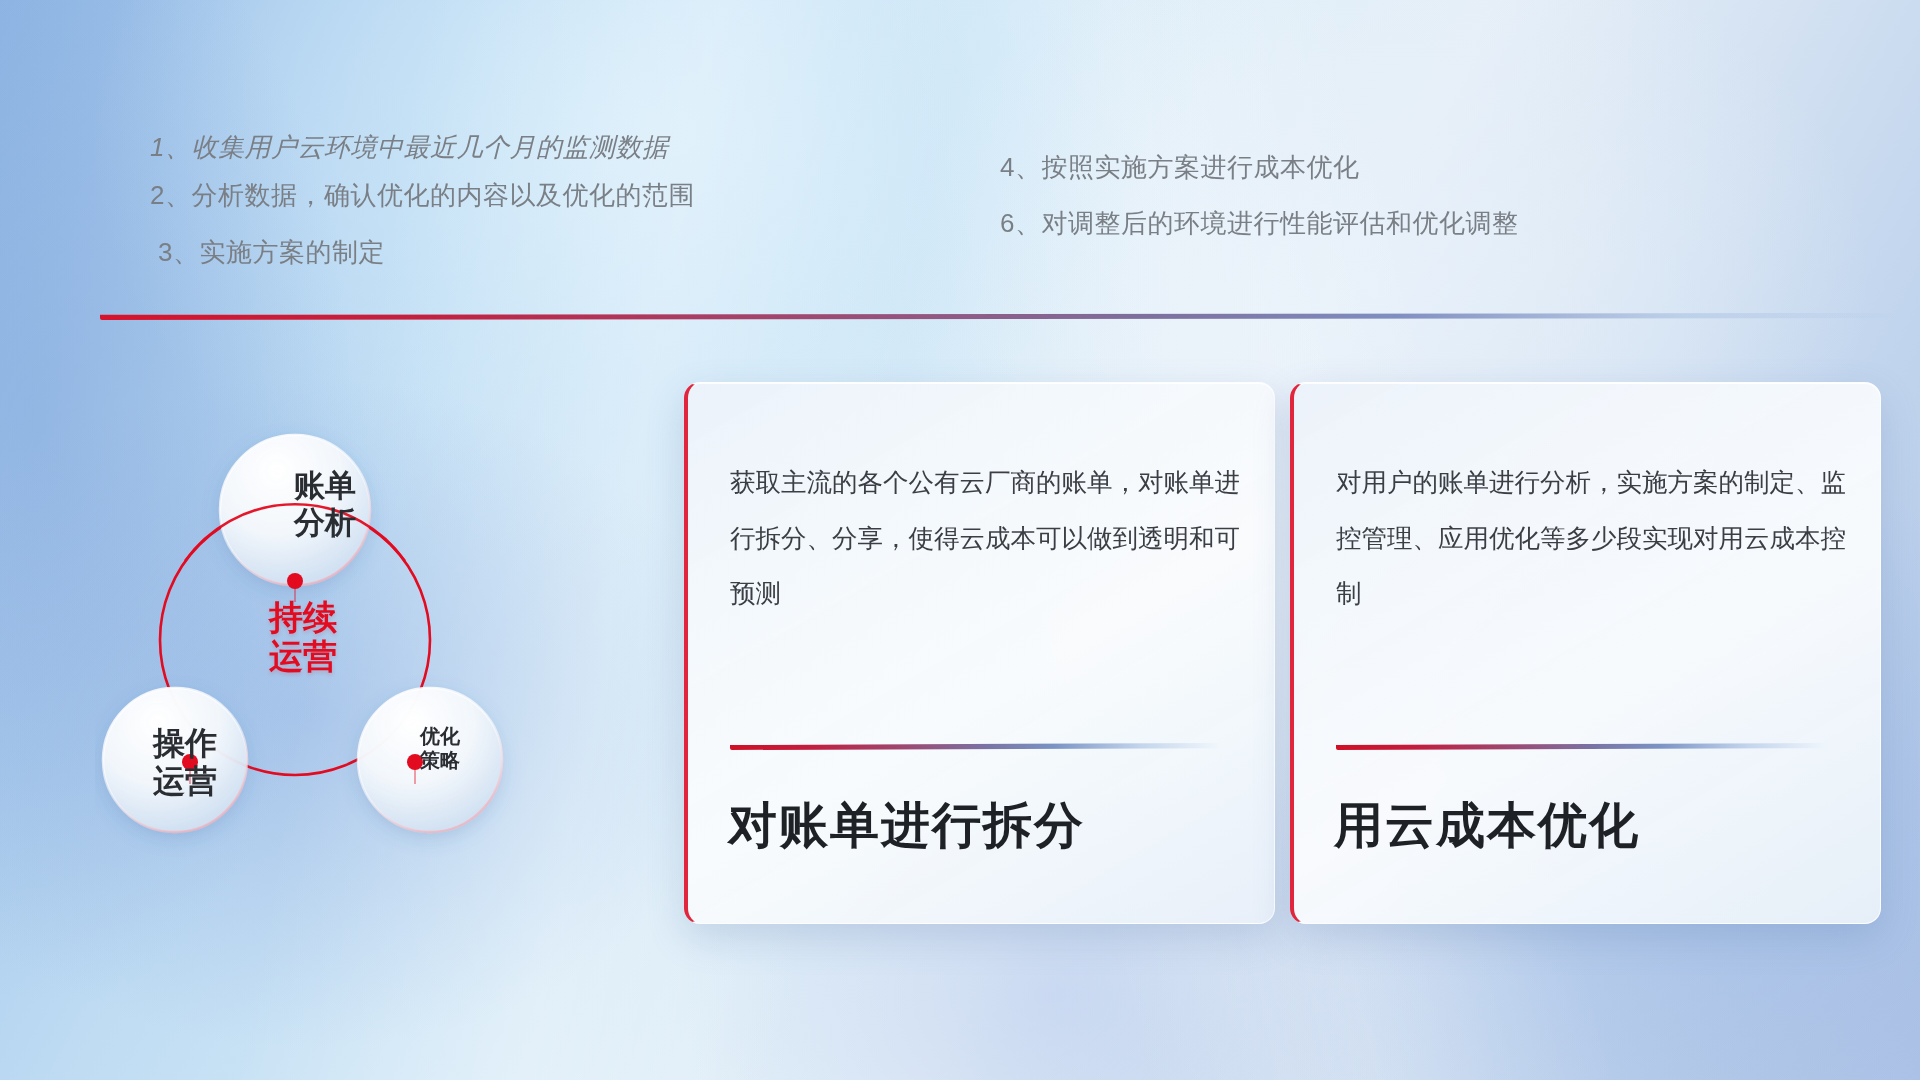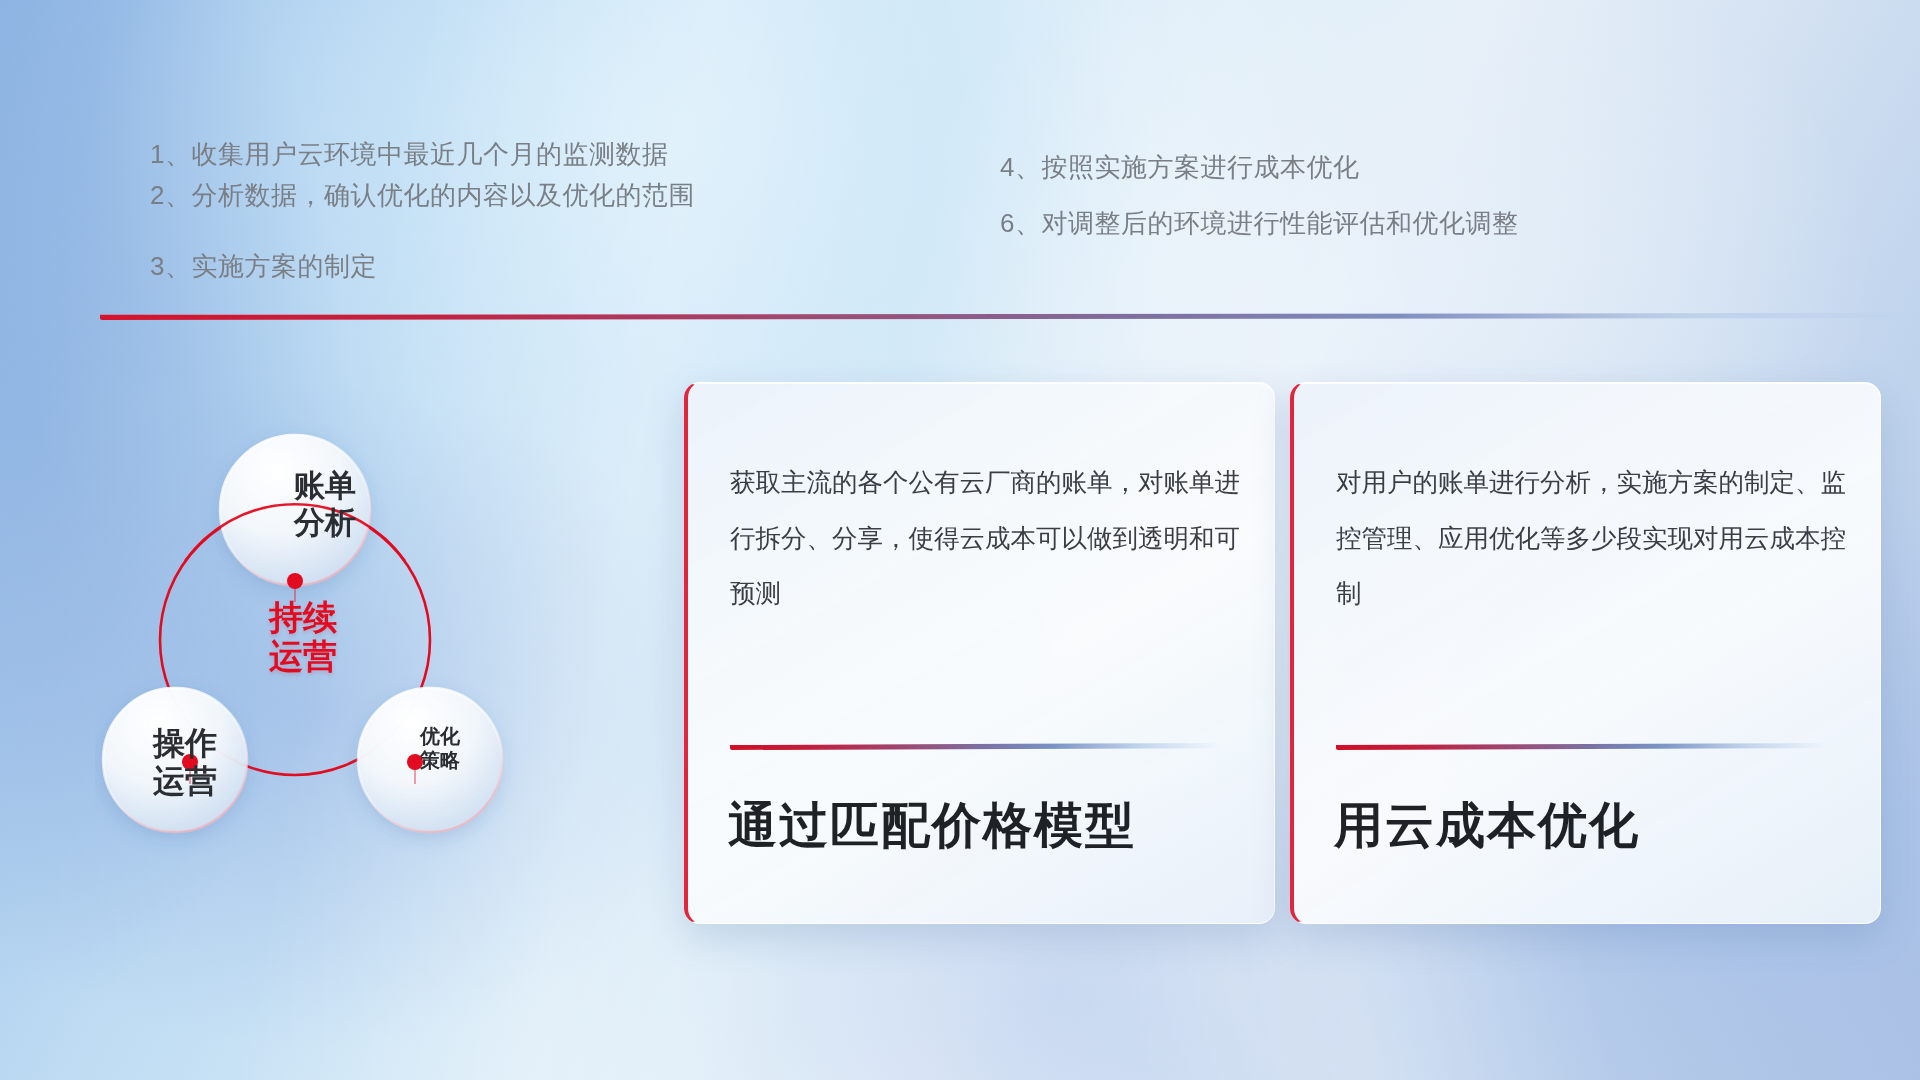--- a/index.html
+++ b/index.html
@@ -46,21 +46,21 @@
   #steps{position:absolute;left:0;top:0;width:1920px;height:260px;}
   .stepItem{
     position:absolute;
     color:#7a7f86;
     font-size:26px;
     letter-spacing:.5px;
     white-space:nowrap;
   }
   .colA{left:150px;}
   .colB{left:1000px;}
-  .r1{top:137px;} .r2{top:178px;} .r3{top:249px;}
+  .r1{top:130px;font-style:italic;} .r2{top:178px;} .r3{top:235px;margin-left:8px;}
   .b1{top:150px;} .b2{top:206px;}
 
   
   #rule{
     position:absolute;left:100px;top:313px;width:1800px;height:7px;
     background:linear-gradient(90deg,#d7132c 0%,#c5203f 18%,#9e4a73 40%,#7d6f9e 58%,#7f8ec0 72%,rgba(140,170,215,.35) 88%,rgba(160,185,222,0) 100%);
     clip-path:polygon(0 26%,100% 0,100% 72%,0 100%);
     border-radius:2px;
   }
 
@@ -187,20 +187,20 @@
 运营</div>
   <div class="vLabel" id="lblOpt" style="left:265px;top:385px;">优化
 策略</div>
   <div id="lblCore" style="left:113px;top:258px;">持续
 运营</div>
 </div>
 
 <div class="card" id="card1">
   <div class="cardBody">获取主流的各个公有云厂商的账单，对账单进行拆分、分享，使得云成本可以做到透明和可预测</div>
   <div class="cardDivider"></div>
-  <div class="cardTitle">通过匹配价格模型</div>
+  <div class="cardTitle">对账单进行拆分</div>
 </div>
 
 <div class="card" id="card2">
   <div class="cardBody">对用户的账单进行分析，实施方案的制定、监控管理、应用优化等多少段实现对用云成本控制</div>
   <div class="cardDivider"></div>
   <div class="cardTitle">用云成本优化</div>
 </div>
 
 </body></html>

